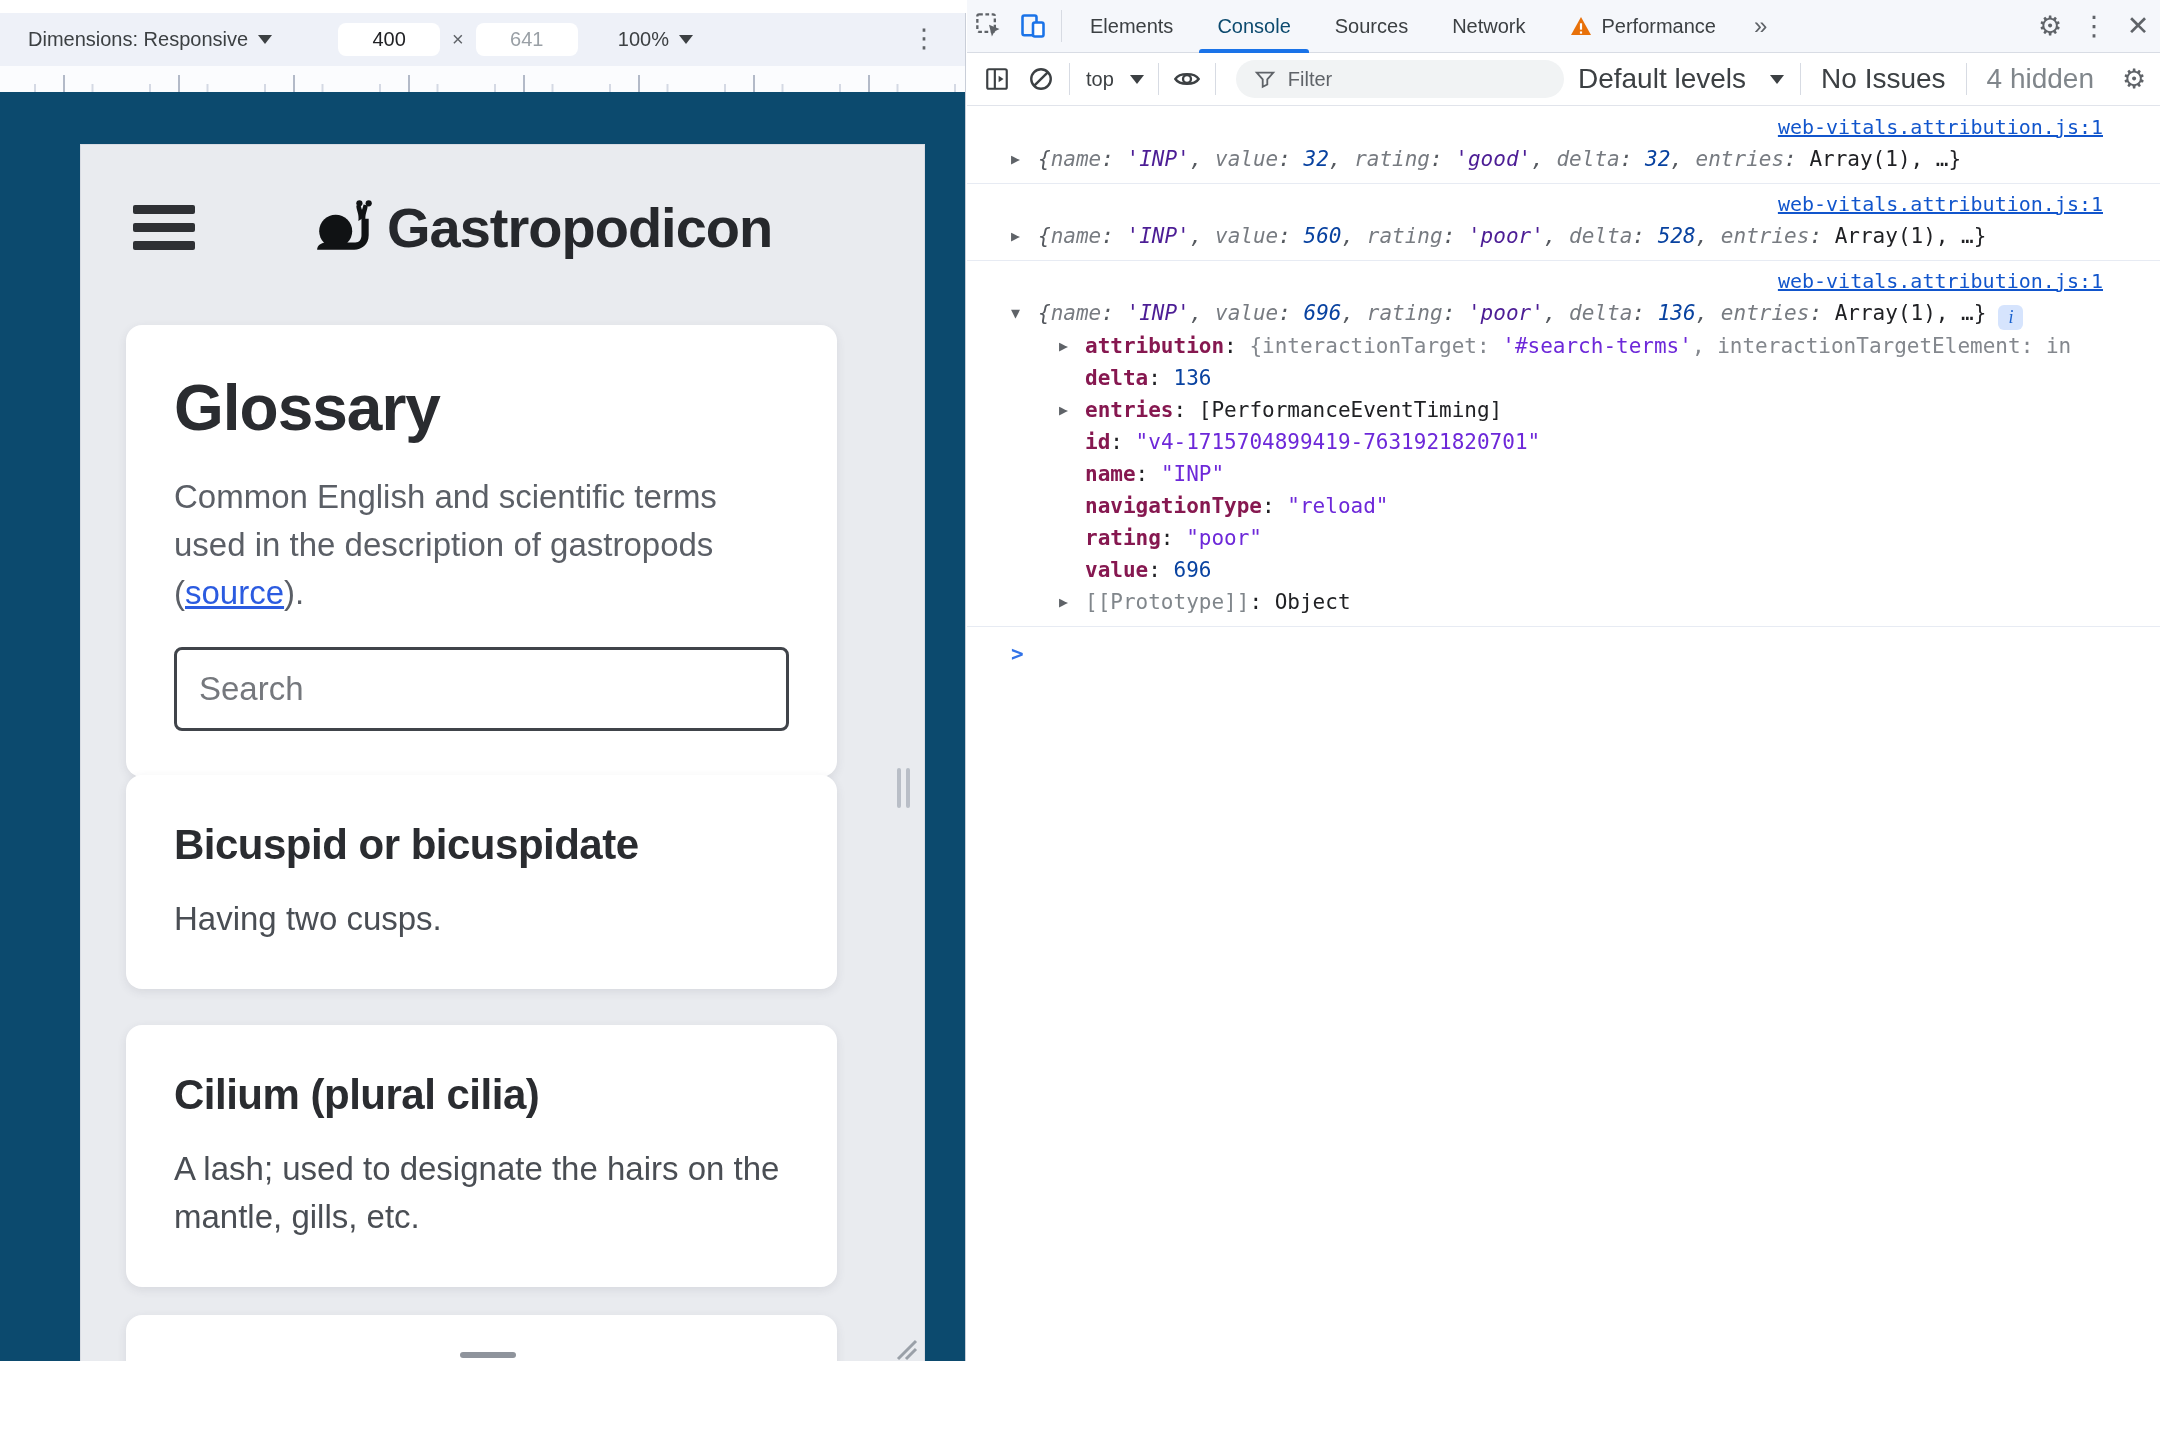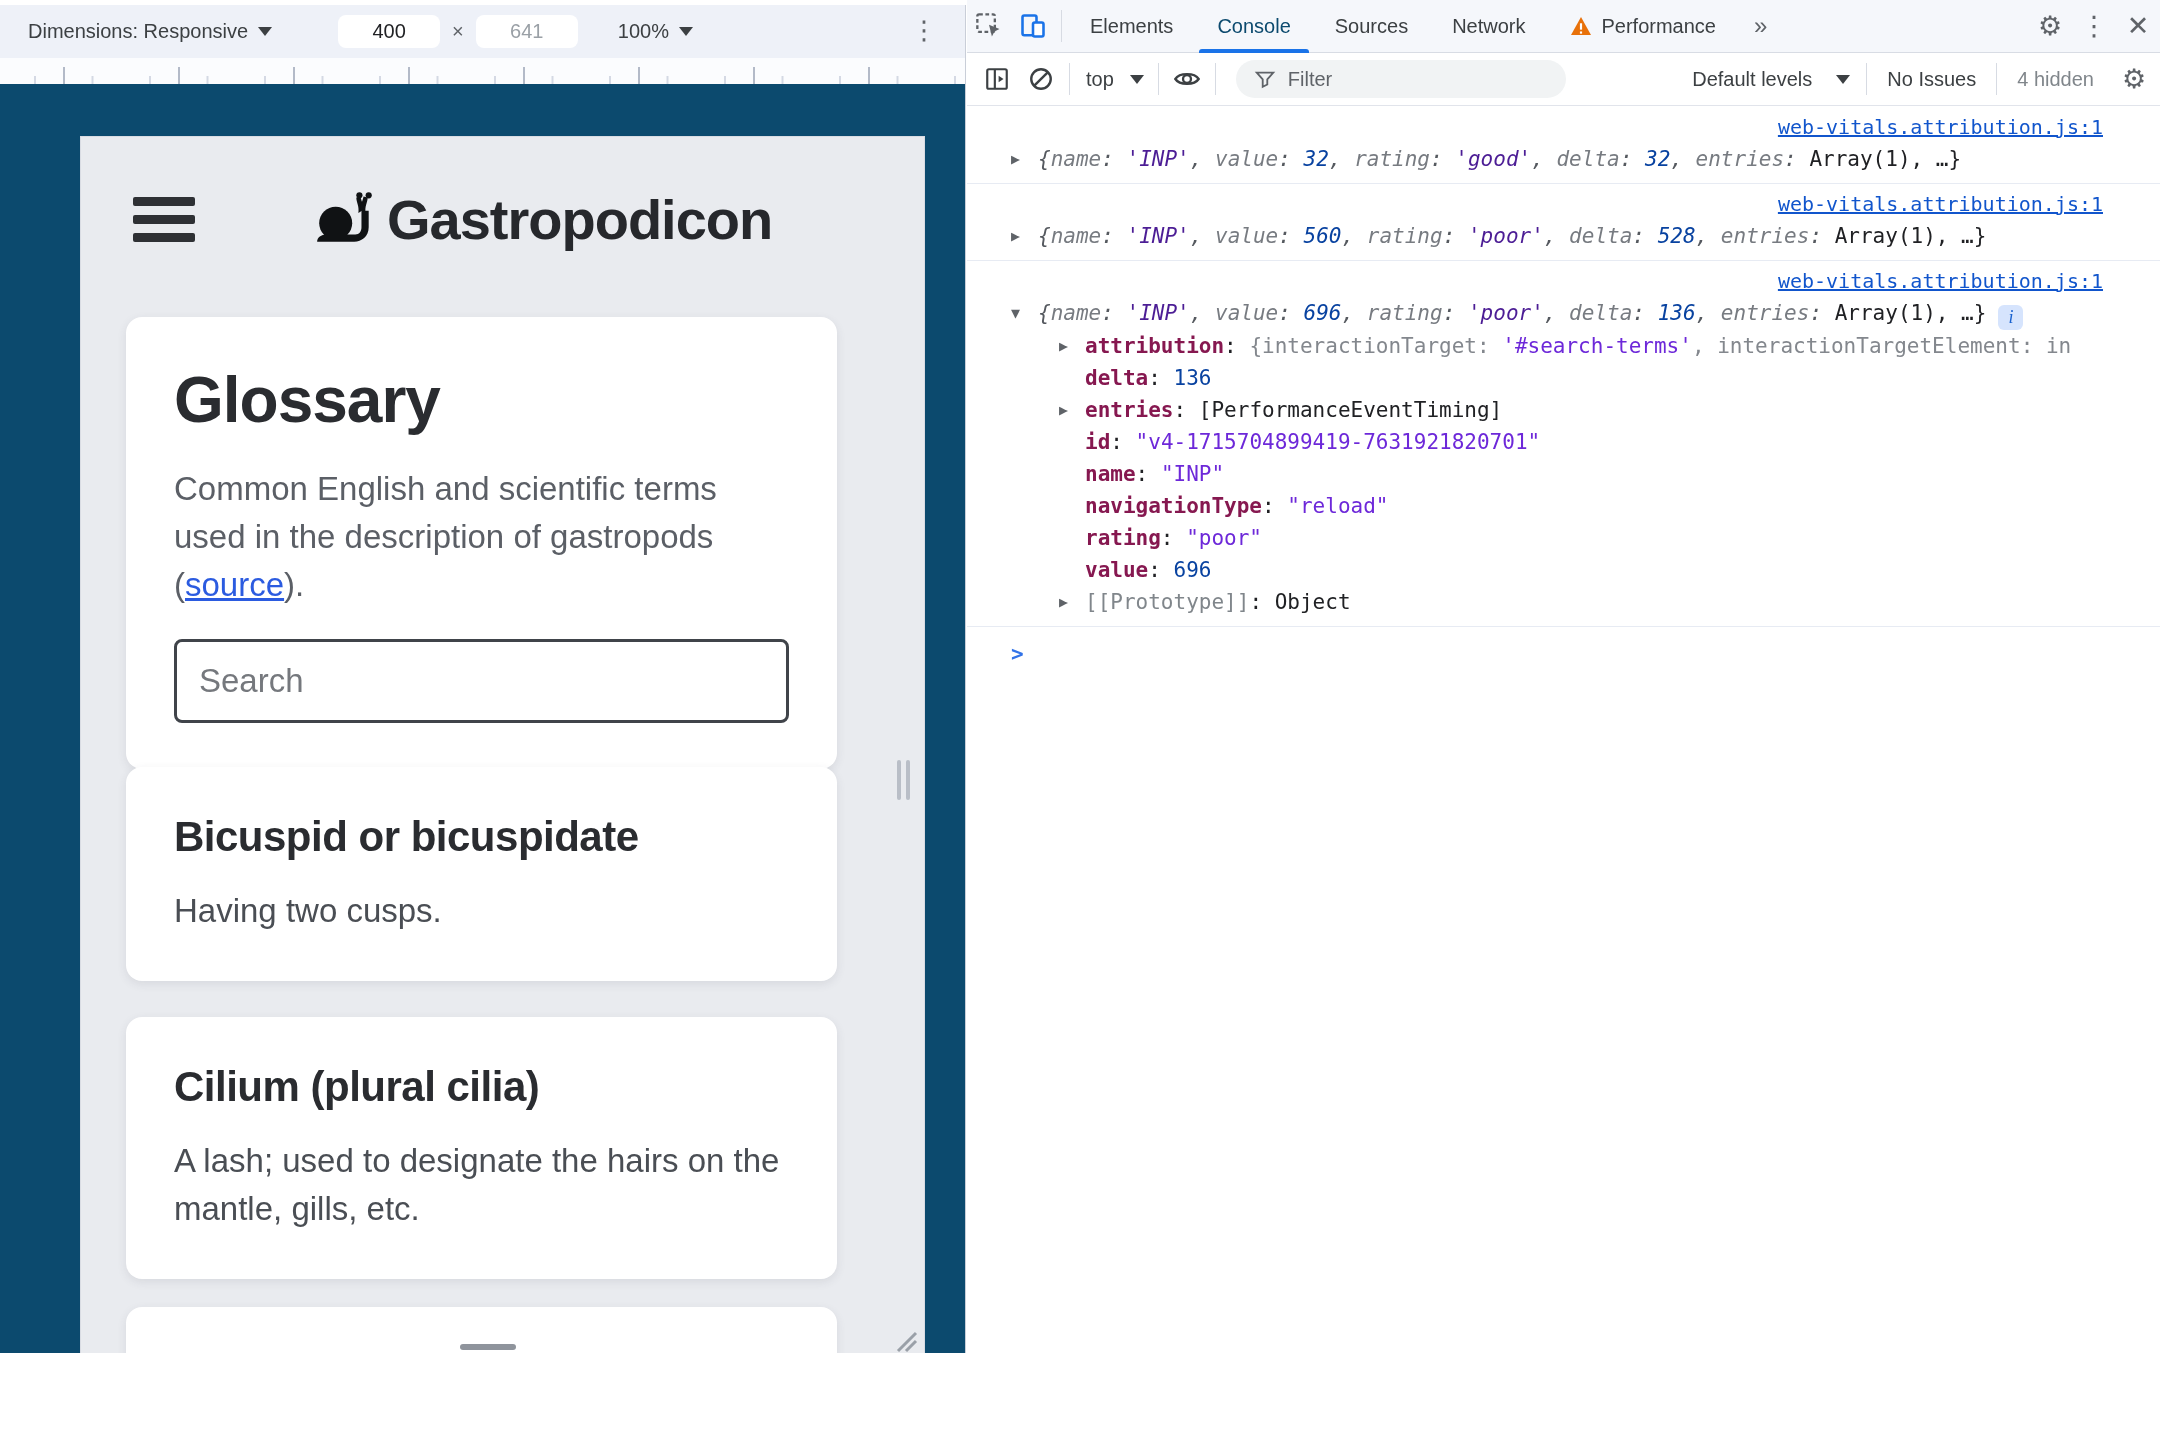--- a/index.html
+++ b/index.html
@@ -1,20 +1,20 @@
 <!DOCTYPE html>
 <html><head>
 <meta charset="utf-8">
 <style>
   * { margin:0; padding:0; box-sizing:border-box; }
   html,body { width:2160px; height:1440px; overflow:hidden; background:#fff;
               font-family:"Liberation Sans", sans-serif; }
 
   
-  .left-pane { position:absolute; left:0; top:5px; width:966px; height:1348px;
+  .left-pane { position:absolute; left:0; top:13px; width:966px; height:1348px;
                border-right:1px solid #c9ced8; background:#fff; }
 
   .emu-toolbar { position:relative; height:53px; background:#eef1f8;
                  display:flex; align-items:center; font-size:20px; color:#3c4043; }
   .emu-toolbar .lbl { margin-left:28px; }
   .caret { display:inline-block; width:0; height:0; margin-left:10px;
            border-left:7px solid transparent; border-right:7px solid transparent;
            border-top:9px solid #3c4043; vertical-align:middle; }
   .dim-input { width:102px; height:33px; background:#fff; border-radius:8px;
                display:flex; align-items:center; justify-content:center;
@@ -85,21 +85,21 @@
   .more-tabs { font-size:24px; color:#5f6368; padding:0 16px; cursor:pointer; }
   .dt-tabbar .spacer { flex:1; }
   .glyph-btn { font-size:27px; color:#5f6368; width:44px; text-align:center; cursor:pointer; flex:none; }
 
   .dt-toolbar { height:53px; background:#fff; border-bottom:1px solid #e1e4eb;
                 display:flex; align-items:center; padding-left:8px; }
   .ctx { font-size:20px; color:#3c4043; margin:0 6px 0 10px; }
   .filter-pill { width:330px; height:38px; background:#f1f3f4; border-radius:20px;
                  display:flex; align-items:center; gap:12px; padding:0 18px;
                  margin-left:14px; color:#5f6368; font-size:20px; cursor:text; }
-  .tb-label { font-size:20px; color:#3c4043; white-space:nowrap; padding:0 14px; }
+  .tb-label { font-size:28px; color:#3c4043; white-space:nowrap; padding:0 14px; }
   .tb-label.dim { color:#80868b; }
   .dt-toolbar .spacer { flex:1; }
 
   
   .log { position:absolute; left:0; top:107px; right:0; bottom:0; overflow:hidden;
          font-family:"DejaVu Sans Mono", monospace; font-size:21px; background:#fff; }
   .entry { border-bottom:1px solid #e7ebf3; padding:4px 0 8px 0; }
   .src-row { text-align:right; padding-right:57px; line-height:32px; }
   .src-link { color:#1155cc; text-decoration:underline; font-size:20px; cursor:pointer; }
   .crow { position:relative; line-height:32px; padding-left:71px; white-space:nowrap;

